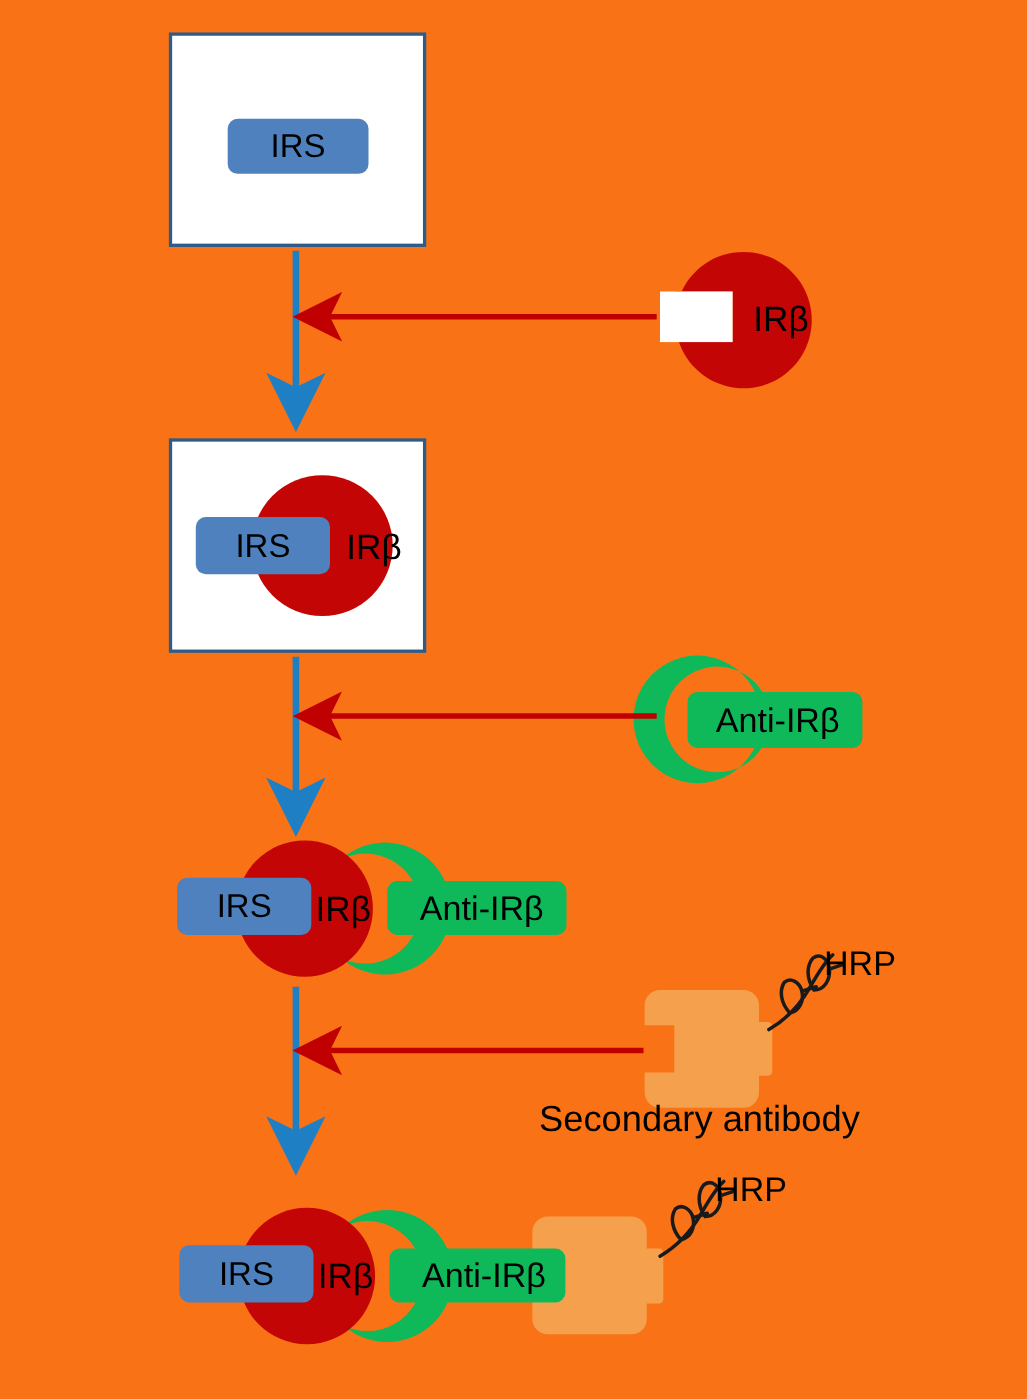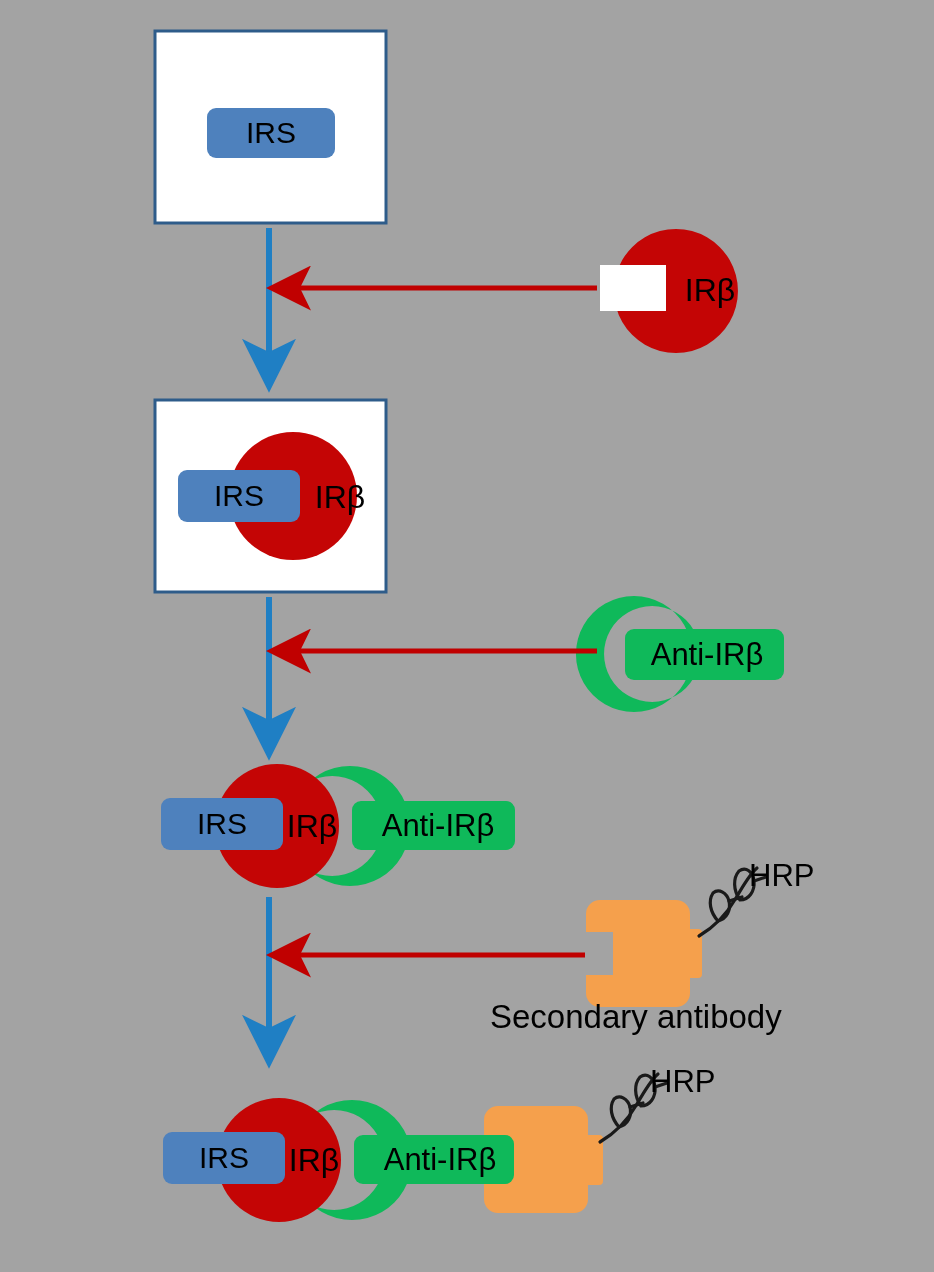--- a/index.html
+++ b/index.html
@@ -8,21 +8,21 @@
     padding: 0;
     background: #ffffff;
   }
   body {
     font-family: "Liberation Sans", sans-serif;
   }
   #canvas {
     position: relative;
     width: 934px;
     height: 1272px;
-    background: #a3a3a3;
+    background: #f97316;
     overflow: hidden;
     text-align: center;
   }
   #canvas svg {
     position: absolute;
     top: 0;
     left: 0;
   }
   .lbl {
     font-family: "Liberation Sans", sans-serif;

